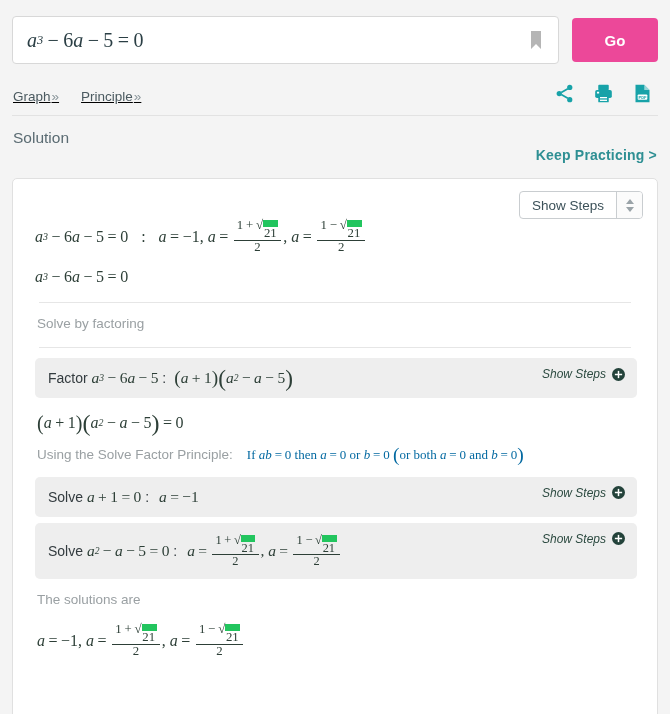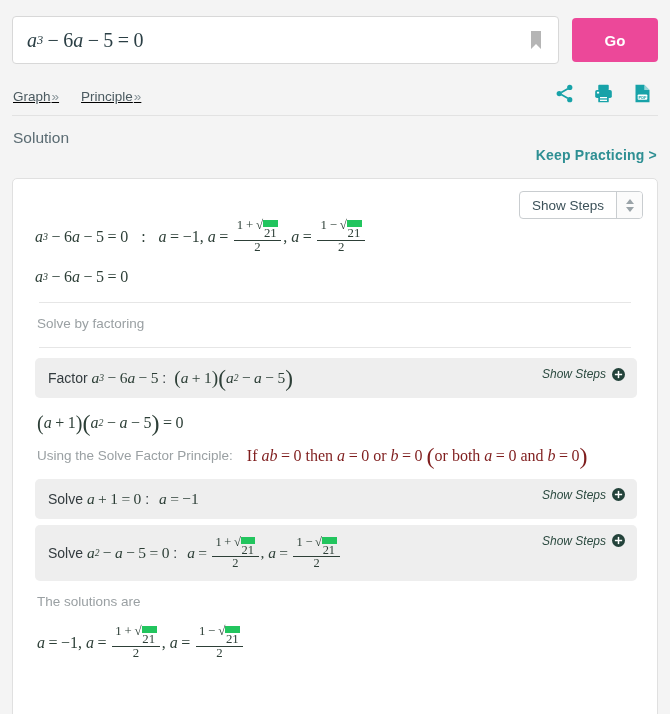--- a/index.html
+++ b/index.html
@@ -138,21 +138,21 @@
     padding: 22px 0 0 10px;
   }
   .eq-row { font-size: 16px; padding: 14px 0 0 10px; }
 
   .divider { height: 1px; background: #e6e6e6; margin: 16px 14px 0 14px; }
 
   .note {
     font-size: 13.5px; color: #9aa0a3; padding: 13px 0 0 12px;
     display: flex; align-items: center; flex-wrap: nowrap;
   }
-  .note .m { color: #7f1d1d; font-size: 16px; }
+  .note .m { color: #0369a1; font-size: 13px; }
 
   
   .stepbox {
     background: #eeeeee; border-radius: 5px;
     margin: 10px 8px 0 10px;
     padding: 10px 12px 10px 13px;
     position: relative;
     display: flex; align-items: center; min-height: 40px;
   }
   .stepbox .txt { font-size: 14px; color: #333b3f; display: flex; align-items: center; }

